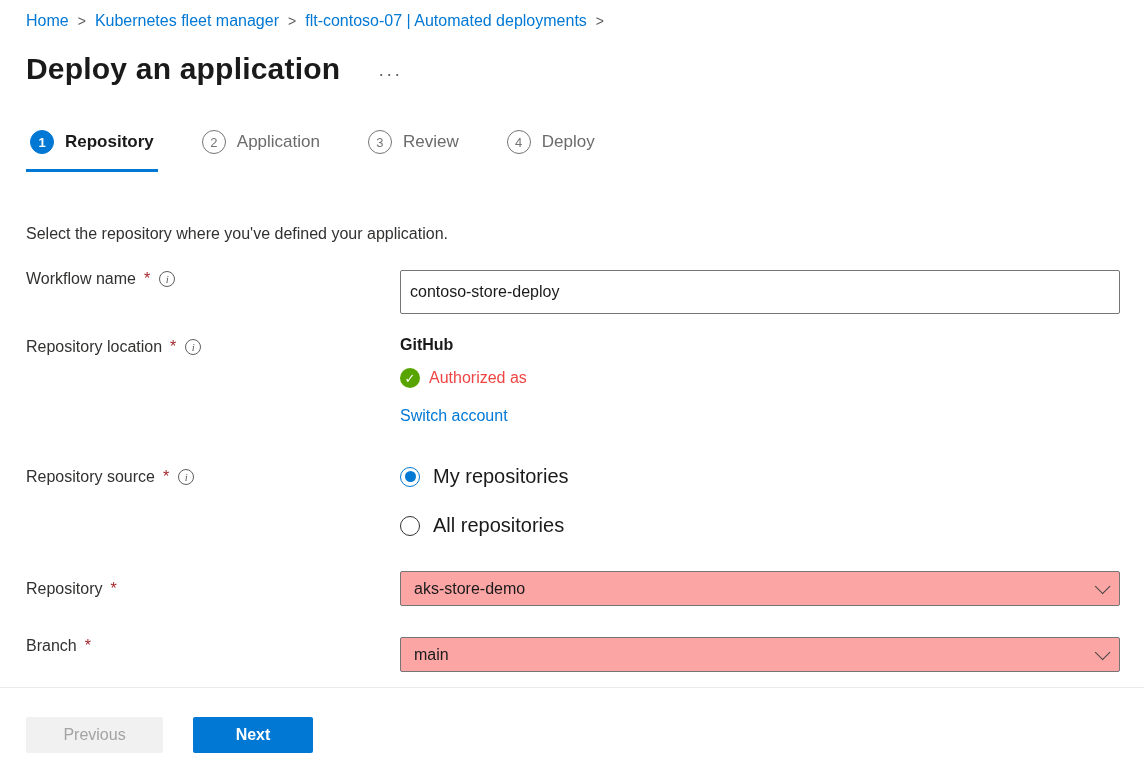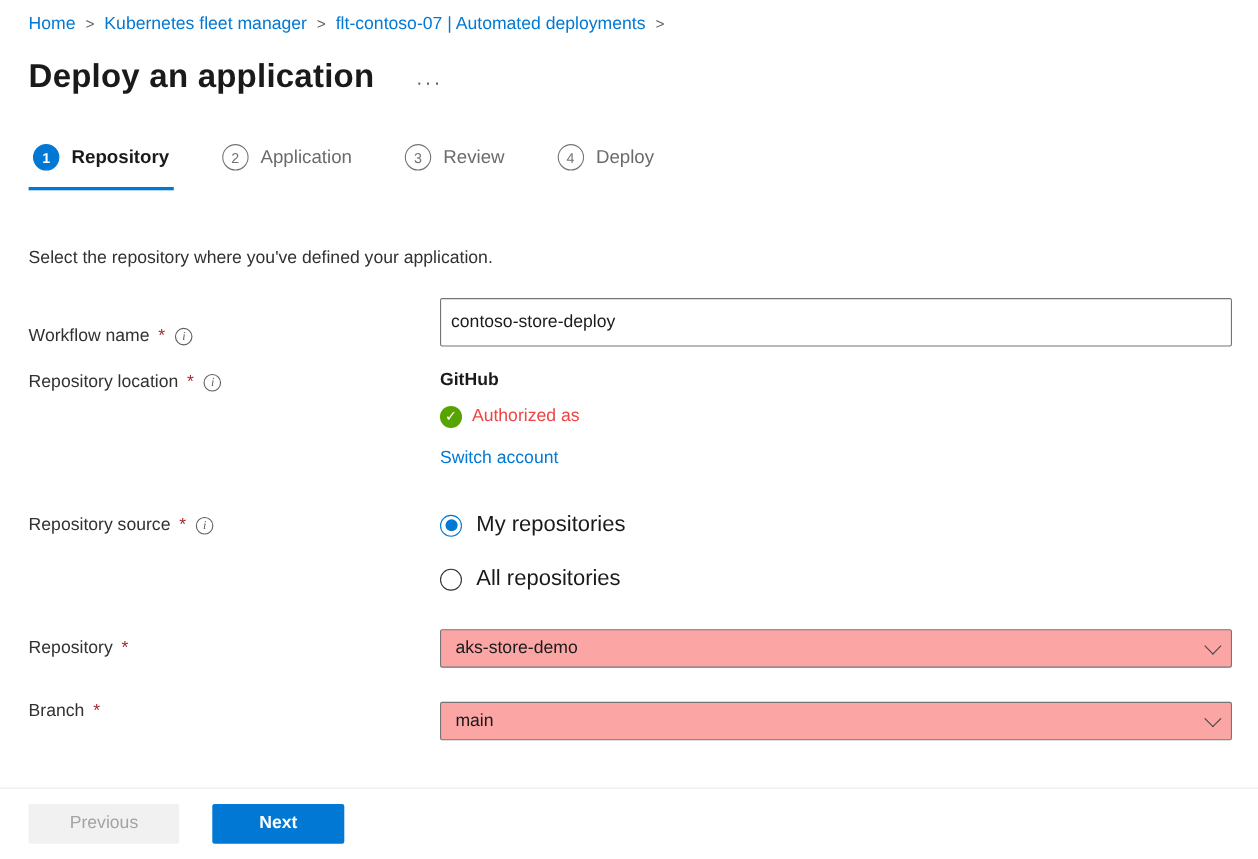--- a/index.html
+++ b/index.html
@@ -45,21 +45,21 @@
   .form-label { width: 374px; flex-shrink: 0; font-size: 16px; color: #323130; display: flex; align-items: center; gap: 6px; }
   .required { color: #a4262c; margin-left: 2px; }
   .info-icon {
     width: 16px; height: 16px; border-radius: 50%; border: 1px solid #605e5c;
     color: #605e5c; font-size: 11px; font-style: italic; font-family: "Liberation Serif", serif;
     display: inline-flex; align-items: center; justify-content: center; cursor: pointer; margin-left: 3px;
     flex-shrink: 0;
   }
   .form-control { flex: 1; max-width: 720px; }
 
-  .row-workflow { margin-top: 27px; align-items: flex-end; }
+  .row-workflow { margin-top: 27px; align-items: flex-start; }
   .text-input {
     width: 100%; height: 44px; border: 1px solid #757575; border-radius: 2px;
     font-size: 16px; padding: 0 9px; color: #1a1a1a; background: #fff;
     font-family: "Liberation Sans", sans-serif; outline: none;
   }
 
   .row-location { margin-top: 22px; }
   .row-location .form-label { padding-top: 2px; }
   .provider-name { font-size: 16px; font-weight: 700; color: #1a1a1a; }
   .auth-row { display: flex; align-items: center; gap: 9px; margin-top: 14px; }
@@ -91,21 +91,21 @@
     display: flex; align-items: center; justify-content: space-between;
     padding: 0 13px; font-size: 16px; color: #1a1a1a; background: #fca5a5; cursor: pointer;
   }
   .chevron {
     width: 11px; height: 11px; border-right: 1.5px solid #444; border-bottom: 1.5px solid #444;
     transform: rotate(45deg) translateY(-3px); flex-shrink: 0;
   }
 
   
   .footer {
-    position: absolute; left: 0; right: 0; bottom: 0; height: 65px;
+    position: absolute; left: 0; right: 0; bottom: 0; height: 94px;
     border-top: 1px solid #eaeaea; background: #fff;
     display: flex; align-items: center; padding-left: 26px;
   }
   .btn { height: 36px; font-size: 16px; border: none; border-radius: 2px; cursor: pointer; font-family: "Liberation Sans", sans-serif; }
   .btn-previous { width: 137px; background: #f1f1f1; color: #a3a3a3; cursor: default; }
   .btn-next { width: 120px; background: #0078d4; color: #ffffff; font-weight: 700; margin-left: 30px; }
 </style>
 </head>
 <body>
 

